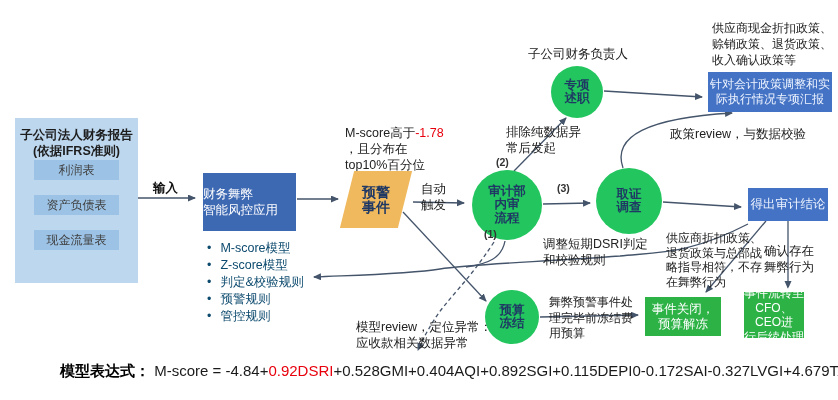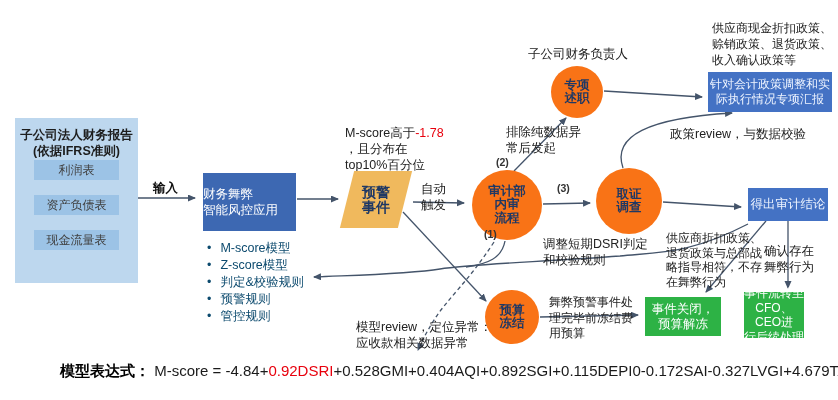--- a/index.html
+++ b/index.html
@@ -25,21 +25,21 @@
   }
   .accentbox{
     background:#4472C4;color:#eef4ff;text-align:center;font-size:12px;line-height:15px;
     display:flex;flex-direction:column;justify-content:center;
   }
   .greenbox{
     background:#2DB245;color:#ffffff;text-align:center;font-size:12px;line-height:14.5px;
     display:flex;flex-direction:column;justify-content:center;
   }
   .circle{
-    border-radius:50%;background:#f97316;color:#1F3864;font-weight:bold;text-align:center;
+    border-radius:50%;background:#22c55e;color:#1F3864;font-weight:bold;text-align:center;
     display:flex;flex-direction:column;justify-content:center;font-size:12.5px;line-height:13.5px;
   }
   .para{
     left:347px;top:171px;width:58px;height:57px;background:#F0B95D;transform:skewX(-14deg);
     display:flex;flex-direction:column;justify-content:center;text-align:center;
   }
   .para .txt{transform:skewX(14deg);color:#1F3864;font-weight:bold;font-size:14px;line-height:15px;}
   .note{font-size:12.5px;line-height:16px;color:#222;}
   .note-sm{font-size:12px;line-height:15px;color:#222;}
   .mark{font-size:10.5px;font-weight:bold;color:#333;}

